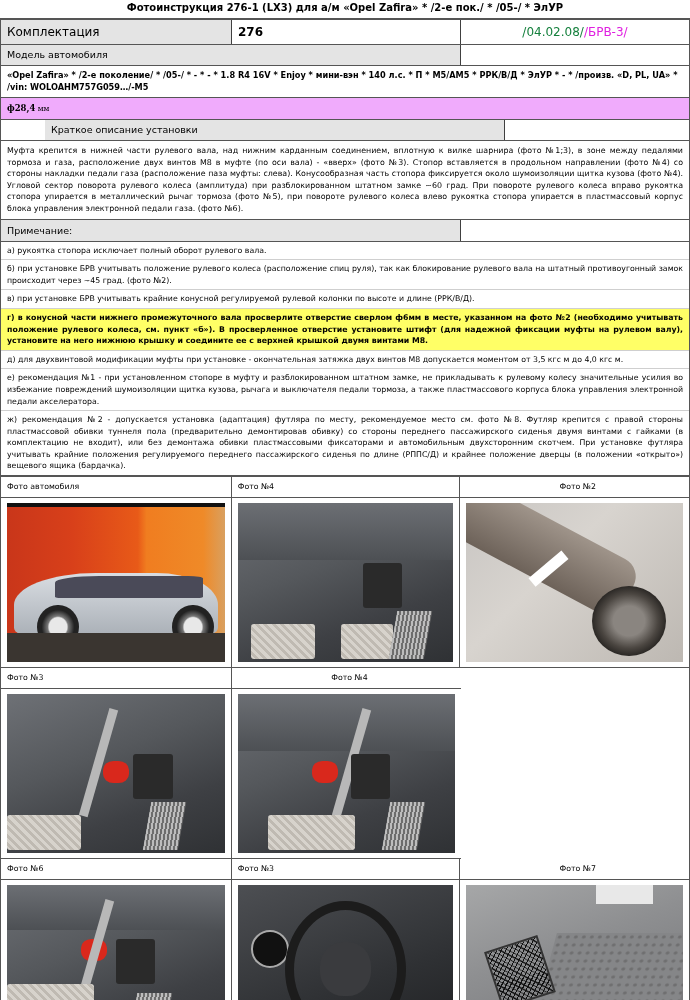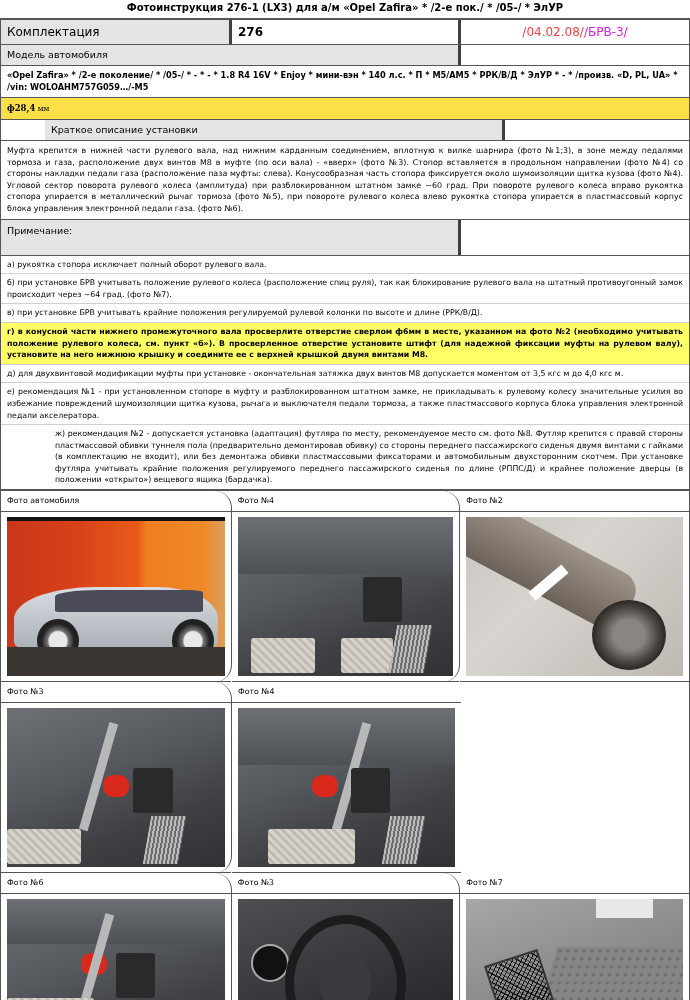--- a/index.html
+++ b/index.html
@@ -9,65 +9,65 @@
     .doc-title {
       position: absolute; left: 0; top: 0; width: 690px; height: 18px;
       text-align: center; font-weight: bold; font-size: 10px; line-height: 12px;
       padding-top: 2px;
     }
 
     .sheet { position: absolute; left: 0; top: 18px; width: 690px; }
 
     .row { display: flex; border-left: 1px solid #555; border-right: 1px solid #555; border-bottom: 1px solid #555; }
     .row.first { border-top: 2px solid #555; }
-    .cell { border-right: 3px solid #404040; }
+    .cell { border-right: 1px solid #404040; }
     .cell:last-child { border-right: none; }
     .gray { background: #e4e4e4; }
 
     
     .r-kompl { height: 27px; }
     .r-kompl .c1 { width: 231px; font-size: 12px; line-height: 25px; padding-left: 6px; }
     .r-kompl .c2 { width: 229px; font-size: 12px; font-weight: bold; line-height: 25px; padding-left: 6px; background: #fff; }
     .r-kompl .c3 { flex: 1; text-align: center; font-size: 12px; line-height: 25px; background: #fff; }
-    .date-red { color: #ef4444; }
+    .date-red { color: #15803d; }
     .brv-magenta { color: #e020e0; }
 
     .r-model { height: 21px; align-items: flex-end; }
     .r-model .c1 { width: 460px; font-size: 9.5px; line-height: 20px; padding-left: 6px; }
     .r-model .c2 { flex: 1; background: #fff; }
 
     .r-modeltext { min-height: 32px; }
     .r-modeltext .c1 { width: 100%; font-size: 8.2px; font-weight: bold; line-height: 12px; padding: 3px 6px 3px 6px; }
 
     .r-diam { height: 22px; }
     .r-diam .c1 { width: 460px; font-size: 9.5px; line-height: 21px; padding-left: 6px; }
-    .r-diam .c2 { flex: 1; font-size: 8.5px; font-weight: bold; line-height: 21px; padding-left: 6px; background: #fde047; font-family: "DejaVu Serif", serif; }
+    .r-diam .c2 { flex: 1; font-size: 8.5px; font-weight: bold; line-height: 21px; padding-left: 6px; background: #f0abfc; font-family: "DejaVu Serif", serif; }
     .r-diam .c2 .mm { font-weight: normal; font-size: 7.5px; }
 
     .r-short { height: 21px; padding-left: 44px; }
     .r-short .c1 { width: 460px; font-size: 9.5px; line-height: 20px; padding-left: 6px; }
     .r-short .c2 { flex: 1; background: #fff; }
 
     .r-desc .c1 { width: 100%; font-size: 7.9px; line-height: 11.6px; padding: 4px 6px 4px 6px; text-align: justify; }
 
-    .r-note { height: 36px; }
+    .r-note { height: 22px; }
     .r-note .c1 { width: 460px; font-size: 9.5px; line-height: 21px; padding-left: 6px; }
     .r-note .c2 { flex: 1; background: #fff; }
 
     .note-item { display: block; font-size: 7.8px; line-height: 11.6px; padding: 3px 6px 3px 6px; border-bottom: 1px solid #cfcfcf; text-align: justify; }
-    .note-item:last-child { border-bottom: none; margin-left: 48px; }
+    .note-item:last-child { border-bottom: none; }
     .note-item.hl { background: #ffff66; font-weight: bold; }
 
     .notes-block { border-left: 1px solid #555; border-right: 1px solid #555; border-bottom: 2px solid #555; }
 
     
     .photo-grid { border-left: 1px solid #555; border-right: 1px solid #555; }
     .photo-row { display: flex; }
-    .photo-col { border-right: 1px solid #555; border-radius: 17px; }
-    .photo-col:last-child { border-right: none; }
+    .photo-col { border-right: 1px solid #555; }
+    .photo-col:last-child { border-right: none; text-align: center; }
     .pc1 { width: 231px; } .pc2 { width: 229px; } .pc3 { width: 229px; }
     .photo-label { height: 21px; font-size: 7.8px; line-height: 20px; padding-left: 6px; border-bottom: 1px solid #555; }
     .photo-box { height: 170px; padding: 5px 6px; border-bottom: 1px solid #555; }
     .photo { width: 100%; height: 100%; position: relative; overflow: hidden; }
 
     
     .ph-car { background: linear-gradient(90deg, #c9361a 0%, #d8401a 30%, #e85a18 60%, #f07d20 64%, #ef8a28 90%, #d9a060 100%); }
     .ph-car .ground { position: absolute; left: 0; right: 0; bottom: 0; height: 18%; background: #3a3530; }
     .ph-car .topbar { position: absolute; left: 0; right: 0; top: 0; height: 4px; background: #111; }
     .ph-car .body { position: absolute; left: 3%; top: 44%; width: 94%; height: 40%; background: linear-gradient(#d9dde2, #a9afb6); border-radius: 40% 30% 10% 10% / 50% 50% 15% 15%; }
@@ -139,22 +139,22 @@
     <div class="cell c1">Муфта крепится в нижней части рулевого вала, над нижним карданным соединением, вплотную к вилке шарнира (фото №1;3), в зоне между педалями тормоза и газа, расположение двух винтов М8 в муфте (по оси вала) - «вверх» (фото №3). Стопор вставляется в продольном направлении (фото №4) со стороны накладки педали газа (расположение паза муфты: слева). Конусообразная часть стопора фиксируется около шумоизоляции щитка кузова (фото №4). Угловой сектор поворота рулевого колеса (амплитуда) при разблокированном штатном замке ~60 град. При повороте рулевого колеса вправо рукоятка стопора упирается в металлический рычаг тормоза (фото №5), при повороте рулевого колеса влево рукоятка стопора упирается в пластмассовый корпус блока управления электронной педали газа. (фото №6).</div>
   </div>
 
   <div class="row r-note">
     <div class="cell c1 gray">Примечание:</div>
     <div class="cell c2"></div>
   </div>
 
   <div class="notes-block">
     <div class="note-item">а) рукоятка стопора исключает полный оборот рулевого вала.</div>
-    <div class="note-item">б) при установке БРВ учитывать положение рулевого колеса (расположение спиц руля), так как блокирование рулевого вала на штатный противоугонный замок происходит через ~64 град. (фото №7).</div>
-    <div class="note-item">в) при установке БРВ  учитывать крайние положения регулируемой рулевой колонки по высоте и длине (РРК/В/Д).</div>
+    <div class="note-item">б) при установке БРВ учитывать положение рулевого колеса (расположение спиц руля), так как блокирование рулевого вала на штатный противоугонный замок происходит через ~45 град. (фото №2).</div>
+    <div class="note-item">в) при установке БРВ  учитывать крайние конусной регулируемой рулевой колонки по высоте и длине (РРК/В/Д).</div>
     <div class="note-item hl">г) в конусной части нижнего промежуточного вала просверлите отверстие сверлом ф6мм в месте, указанном на фото №2 (необходимо учитывать положение рулевого колеса, см. пункт «б»). В просверленное отверстие установите штифт (для надежной фиксации муфты на рулевом валу), установите на него нижнюю крышку и соедините ее с верхней крышкой двумя винтами М8.</div>
     <div class="note-item">д) для двухвинтовой модификации муфты при установке - окончательная затяжка двух винтов М8 допускается моментом от 3,5 кгс м до 4,0 кгс м.</div>
     <div class="note-item">е) рекомендация №1 - при установленном стопоре в муфту и разблокированном штатном замке, не прикладывать к рулевому колесу значительные усилия во избежание повреждений шумоизоляции щитка кузова, рычага и выключателя педали тормоза, а также пластмассового корпуса блока управления электронной педали акселератора.</div>
     <div class="note-item">ж) рекомендация №2 - допускается установка (адаптация) футляра по месту, рекомендуемое место см. фото №8. Футляр крепится с правой стороны пластмассовой обивки туннеля пола (предварительно демонтировав обивку) со стороны переднего пассажирского сиденья двумя винтами с гайками (в комплектацию не входит), или без демонтажа обивки пластмассовыми фиксаторами и автомобильным двухсторонним скотчем. При установке футляра учитывать крайние положения регулируемого переднего пассажирского сиденья по длине (РППС/Д) и крайнее положение дверцы (в положении «открыто») вещевого ящика (бардачка).</div>
   </div>
 
   <div class="photo-grid">
     <div class="photo-row">
       <div class="photo-col pc1">
         <div class="photo-label">Фото автомобиля</div>

